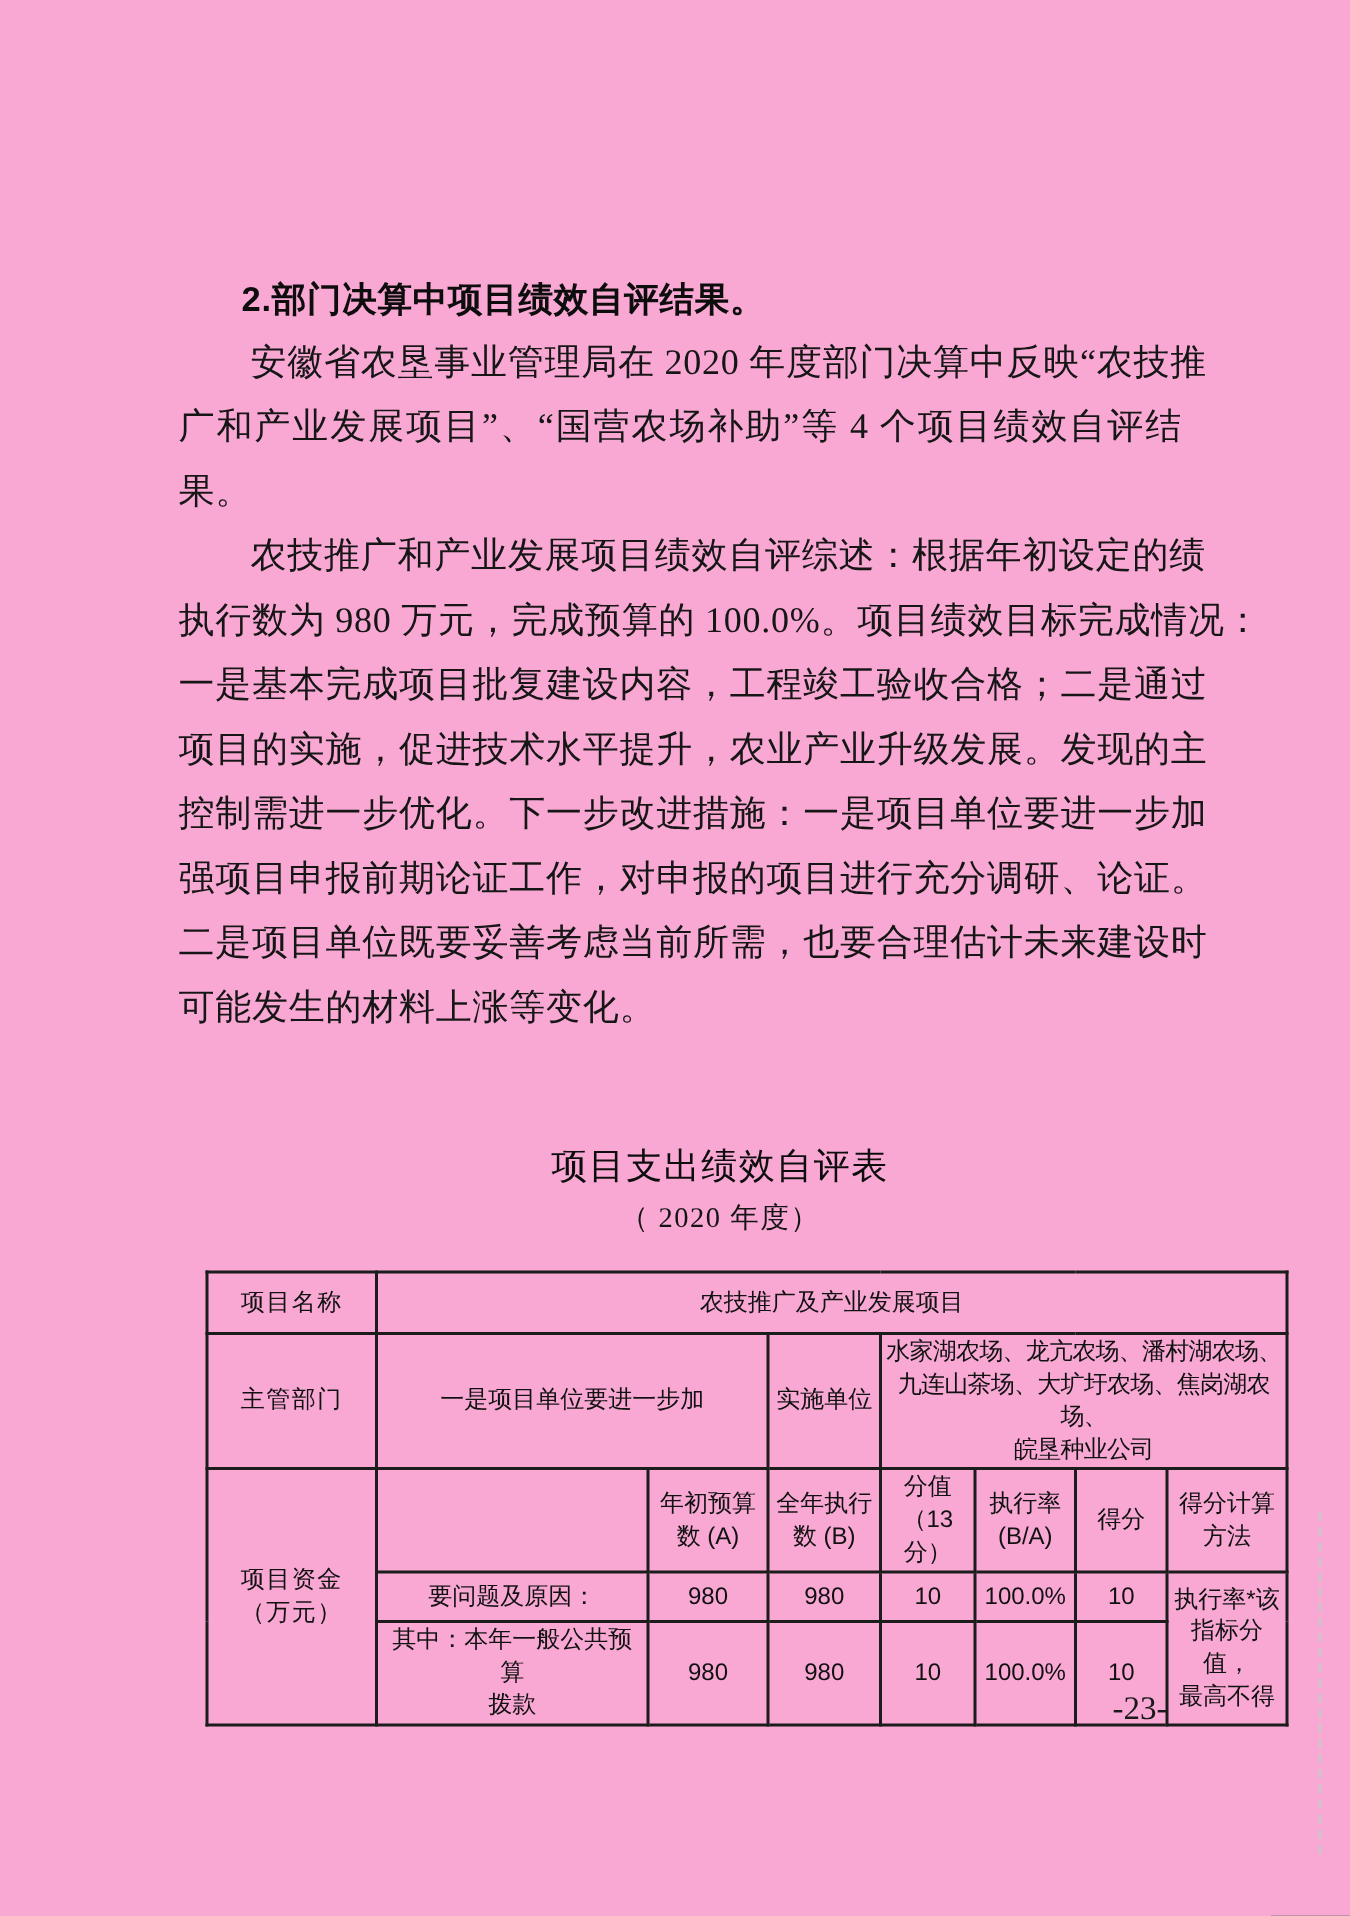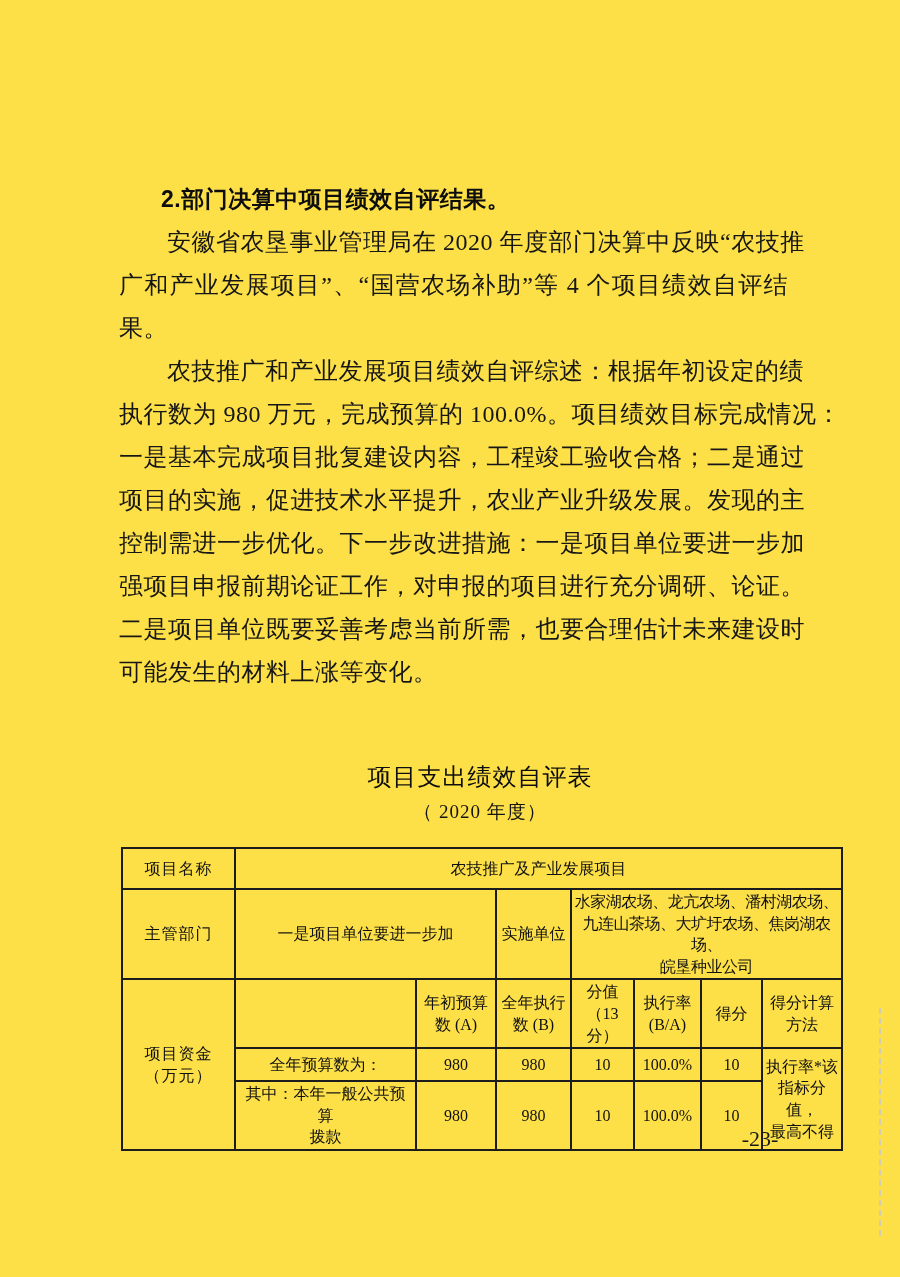--- a/index.html
+++ b/index.html
@@ -1,21 +1,21 @@
 <!DOCTYPE html>
 <html><head>
 <meta charset="utf-8">
 <style>
   html, body { margin: 0; padding: 0; background: #888; }
   .page {
     position: relative;
     width: 900px;
     height: 1277px;
     margin: 0 auto;
-    background: #fde047;
+    background: #f9a8d4;
     overflow: hidden;
     color: #131313;
     font-family: "Liberation Serif", "DejaVu Serif", serif;
   }
 
   
   .body-text {
     position: absolute;
     top: 178px;
     left: 119px;
@@ -64,25 +64,25 @@
     text-align: center;
     font-size: 19px;
     letter-spacing: 1px;
     color: #141414;
   }
 
   
   table.eval-table {
     position: absolute;
     top: 847px;
-    left: 121px;
+    left: 137px;
     width: 720px;
     border-collapse: collapse;
     table-layout: fixed;
-    font-family: Liberation Serif, serif;
+    font-family: Liberation Sans, sans-serif;
   }
   table.eval-table td {
     border: 2px solid #1c1c1c;
     text-align: center;
     vertical-align: middle;
     font-size: 16px;
     line-height: 1.35;
     padding: 1px 2px;
     color: #111;
     overflow: hidden;
@@ -177,21 +177,21 @@
 数 (B)</td>
         <td class="pre">分值（13
 分）</td>
         <td class="pre">执行率
 (B/A)</td>
         <td>得分</td>
         <td class="pre">得分计算
 方法</td>
       </tr>
       <tr style="height:33px">
-        <td>全年预算数为：</td>
+        <td>要问题及原因：</td>
         <td class="num">980</td>
         <td class="num">980</td>
         <td class="num">10</td>
         <td class="num">100.0%</td>
         <td class="num">10</td>
         <td rowspan="2" class="pre method">执行率*该
 指标分值，
 最高不得</td>
       </tr>
       <tr style="height:45px">

